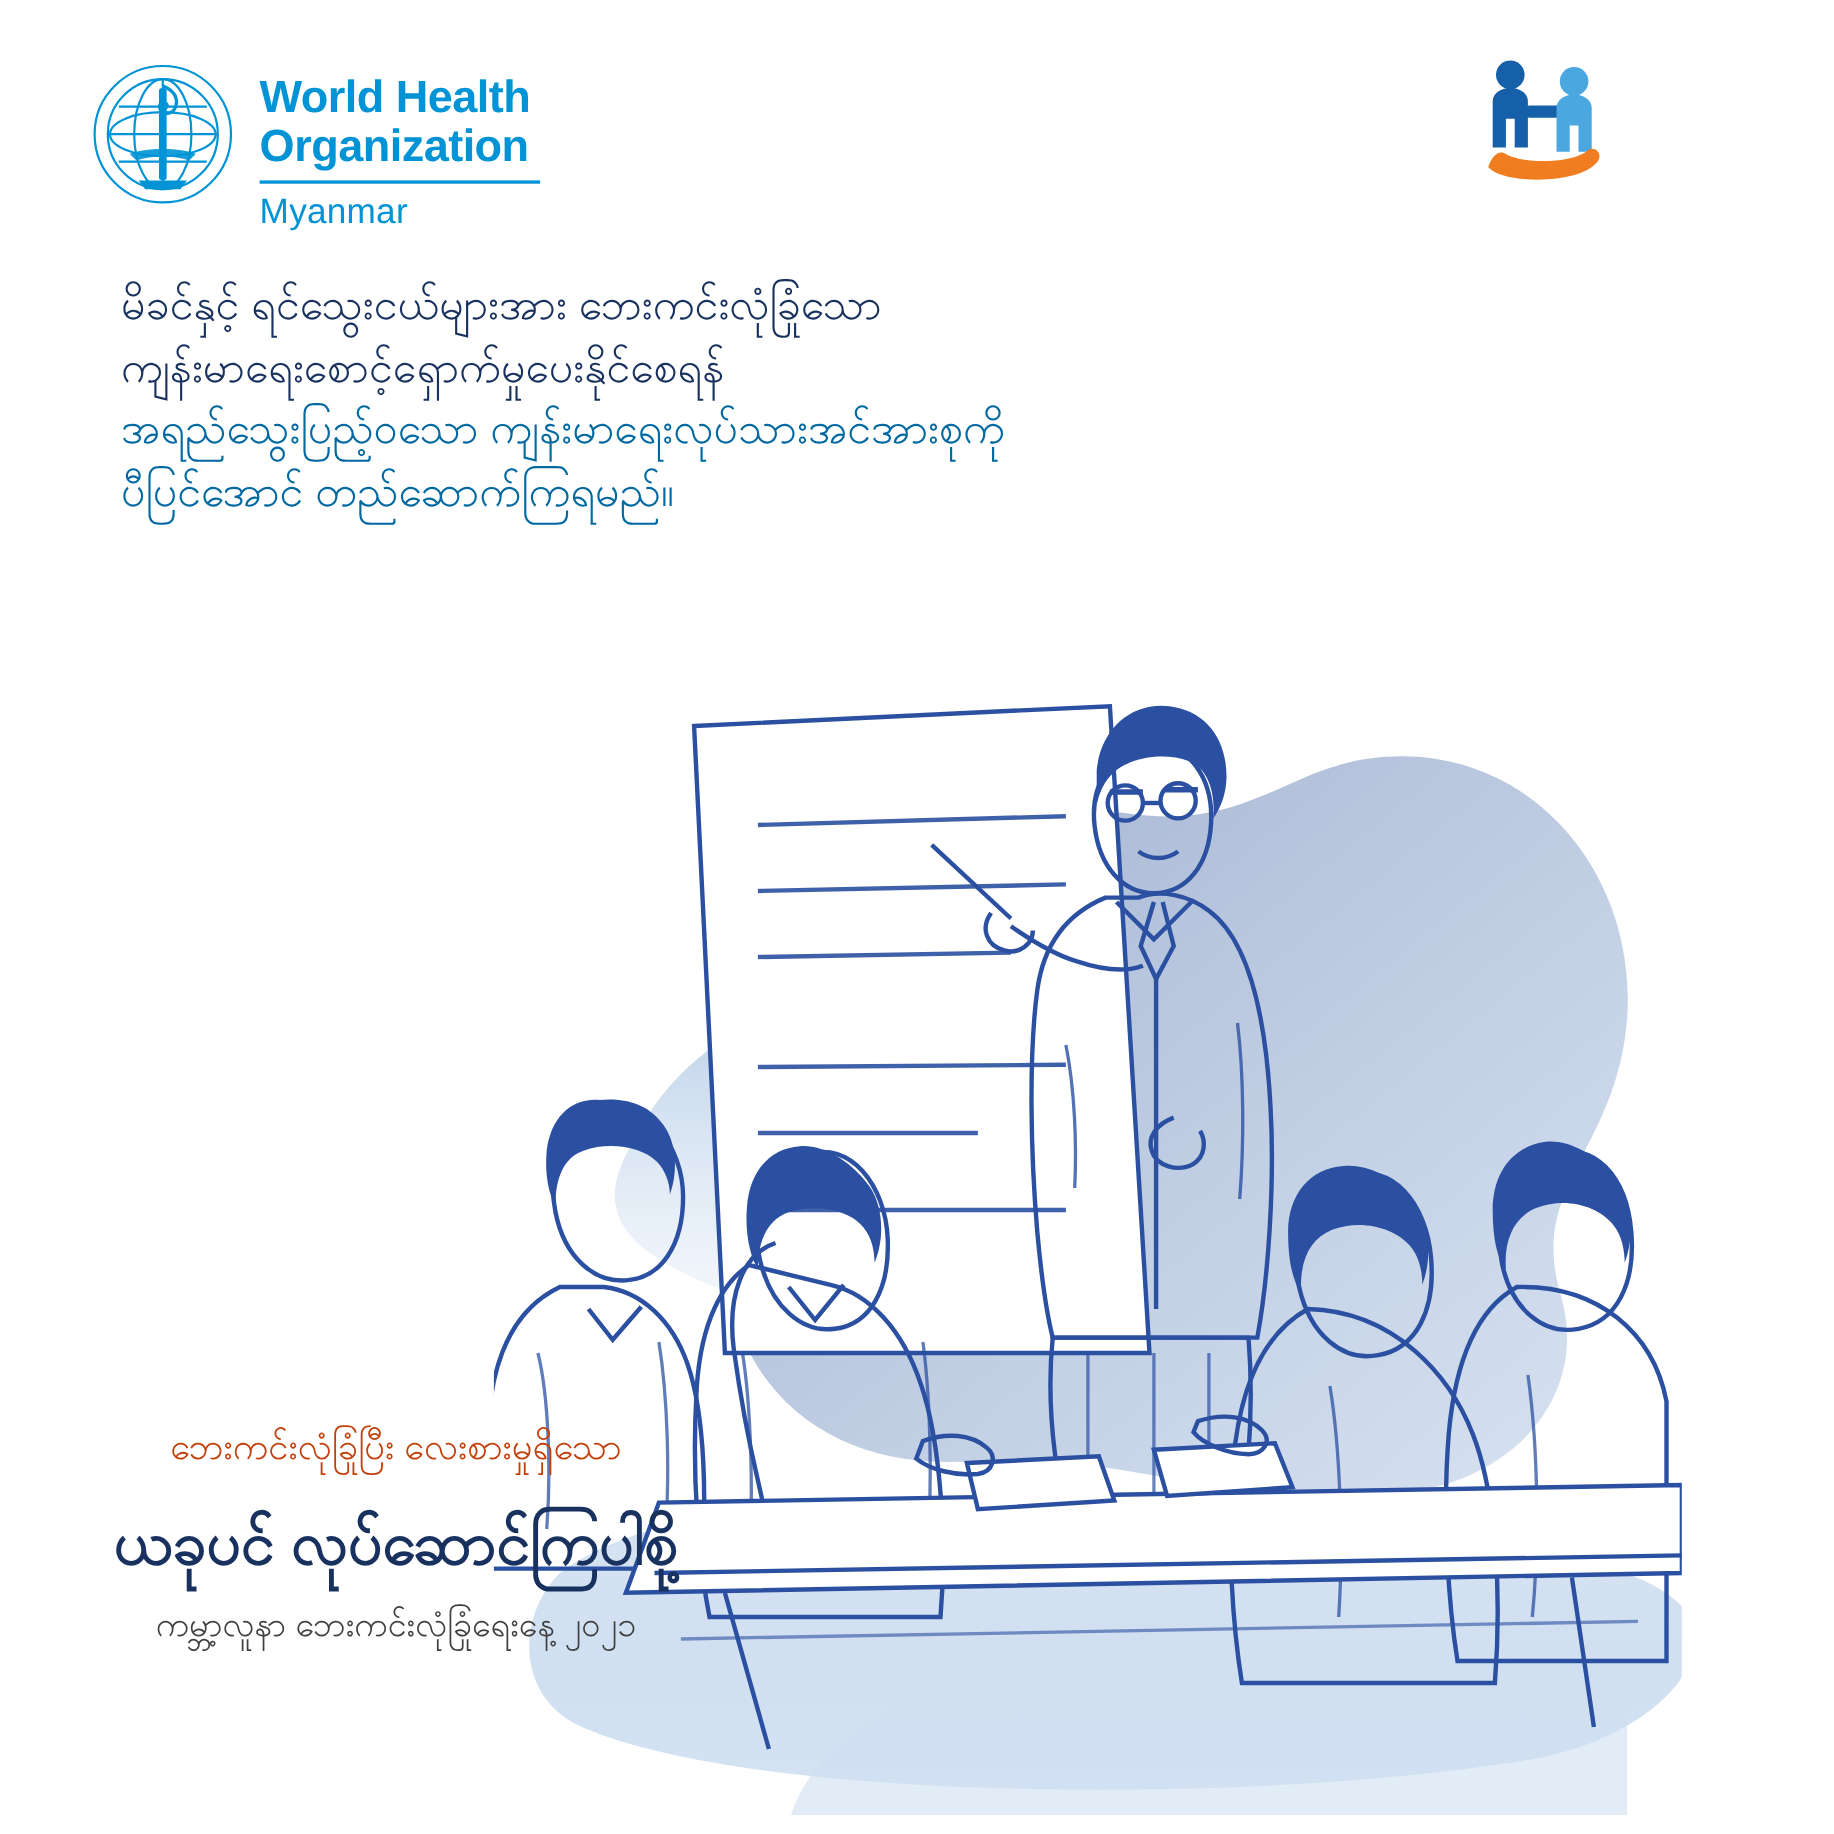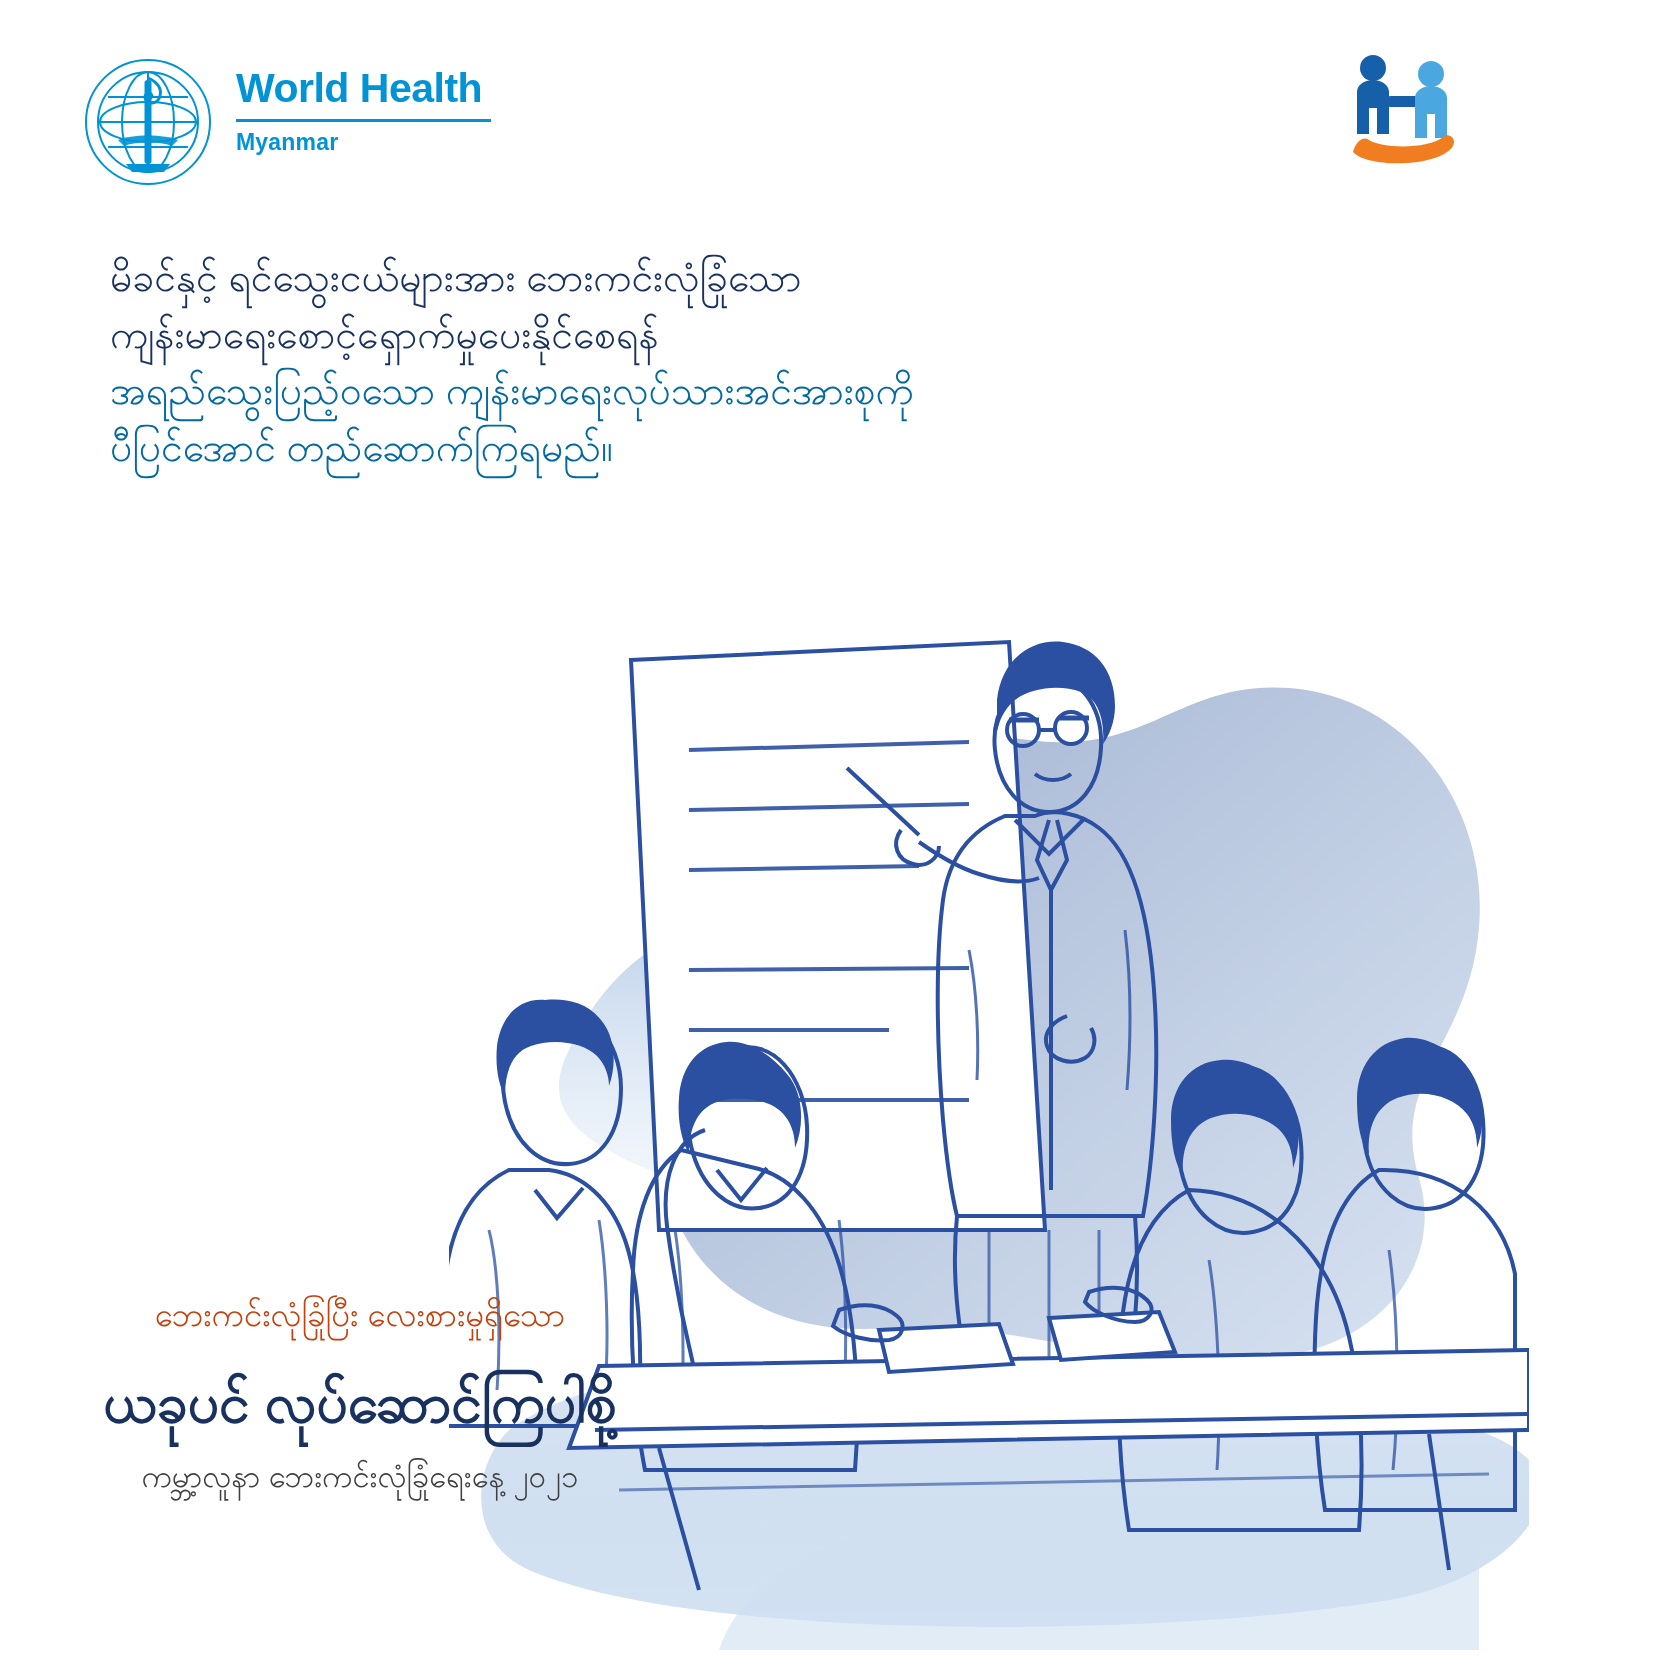--- a/index.html
+++ b/index.html
@@ -41,22 +41,22 @@
     letter-spacing: -0.5px;
   }
   .who-rule {
     width: 255px;
     height: 3px;
     background: #0093d5;
     margin: 9px 0 7px 0;
   }
   .who-country {
     color: #0093d5;
-    font-weight: bold;
-    font-size: 23px;
+    font-weight: normal;
+    font-size: 32px;
     letter-spacing: 0.2px;
   }
 
   .wpsd-block {
     position: absolute;
     right: 70px;
     top: 48px;
     display: flex;
     align-items: flex-start;
     gap: 16px;
@@ -163,20 +163,21 @@
         <g fill="#0093d5">
           <rect x="66.5" y="28" width="7" height="84" rx="3"></rect>
           <path d="M70 26 c9 4 14 10 12 18 c-2 8 -11 9 -14 4 c-3 -5 2 -9 5 -6 c2 2 0 5 -2 4" fill="none" stroke="#0093d5" stroke-width="3"></path>
           <path d="M48 112 h44 l-6 8 h-32 z"></path>
           <path d="M40 88 c12 -6 48 -6 60 0 l-6 6 c-14 -5 -34 -5 -48 0 z" opacity="0.9"></path>
         </g>
       </svg>
     </div>
     <div class="who-text">
       <div class="who-name">World Health</div>
+      <div class="who-name">Organization</div>
       <div class="who-rule"></div>
       <div class="who-country">Myanmar</div>
     </div>
   </div>
 
   <div class="wpsd-block">
     <div class="wpsd-icon">
       <svg viewBox="0 0 112 135" width="112" height="135" aria-hidden="true">
 
         <circle cx="26" cy="20" r="13" fill="#1560a8"></circle>

